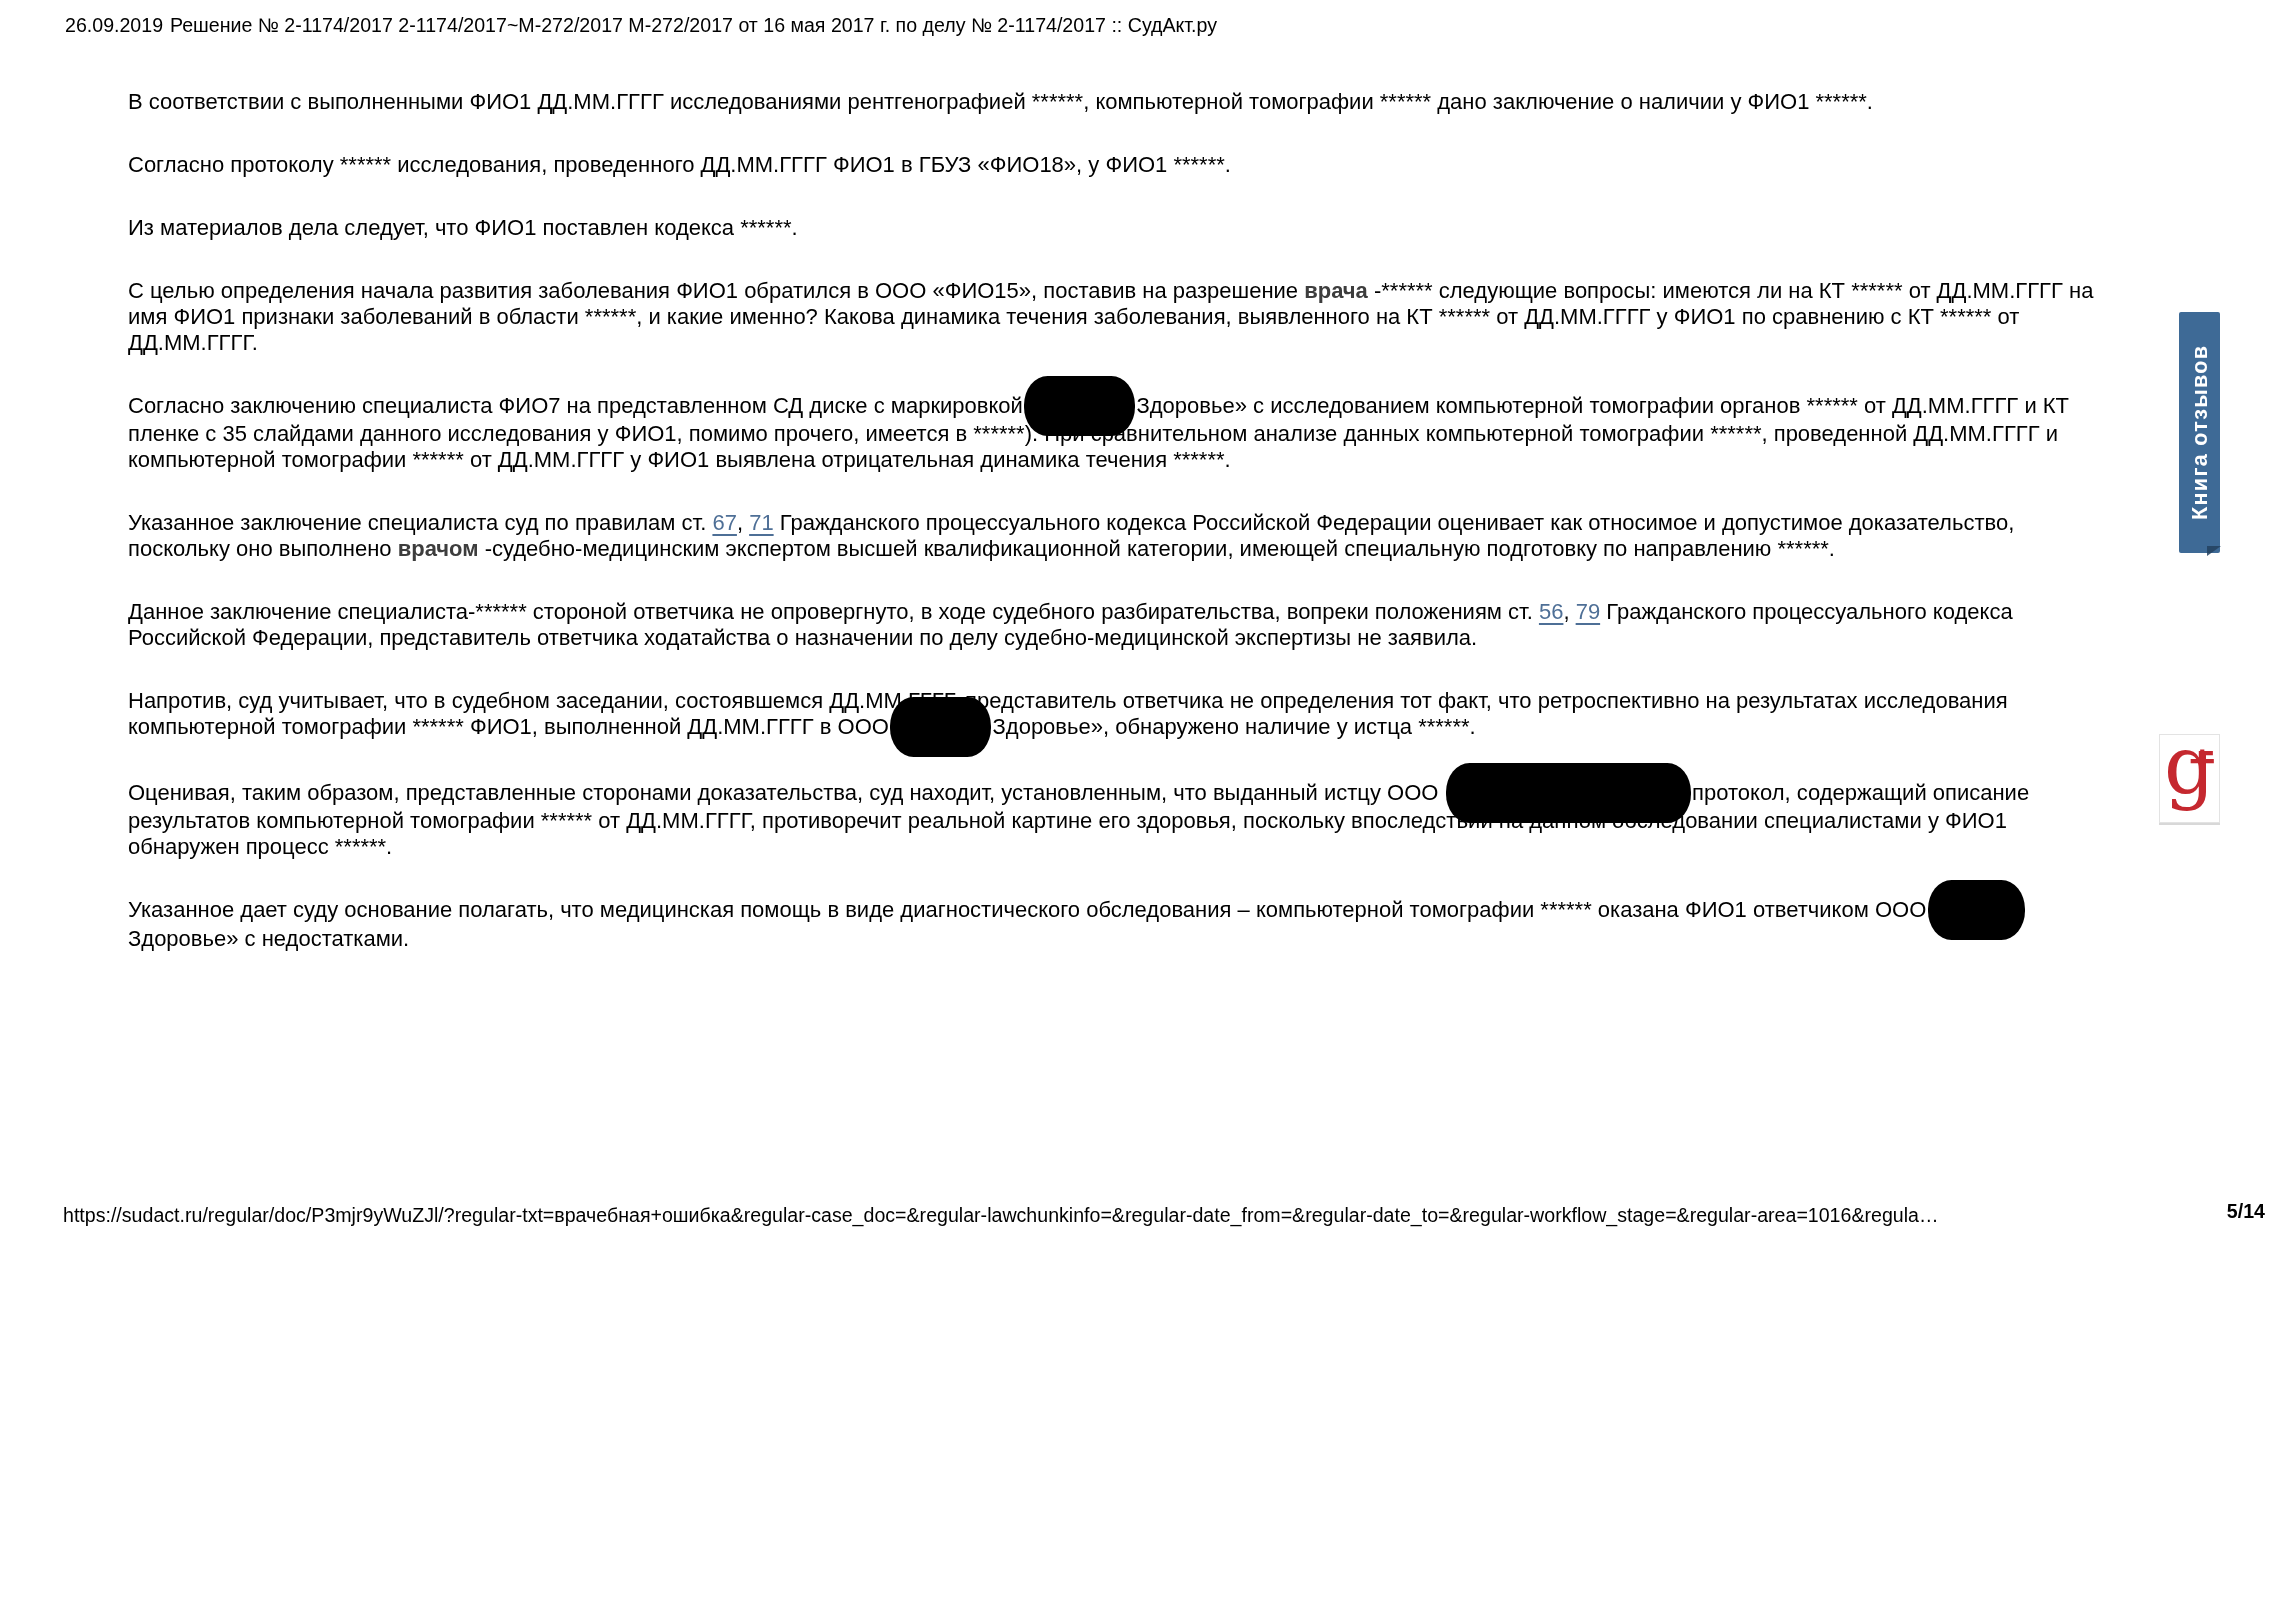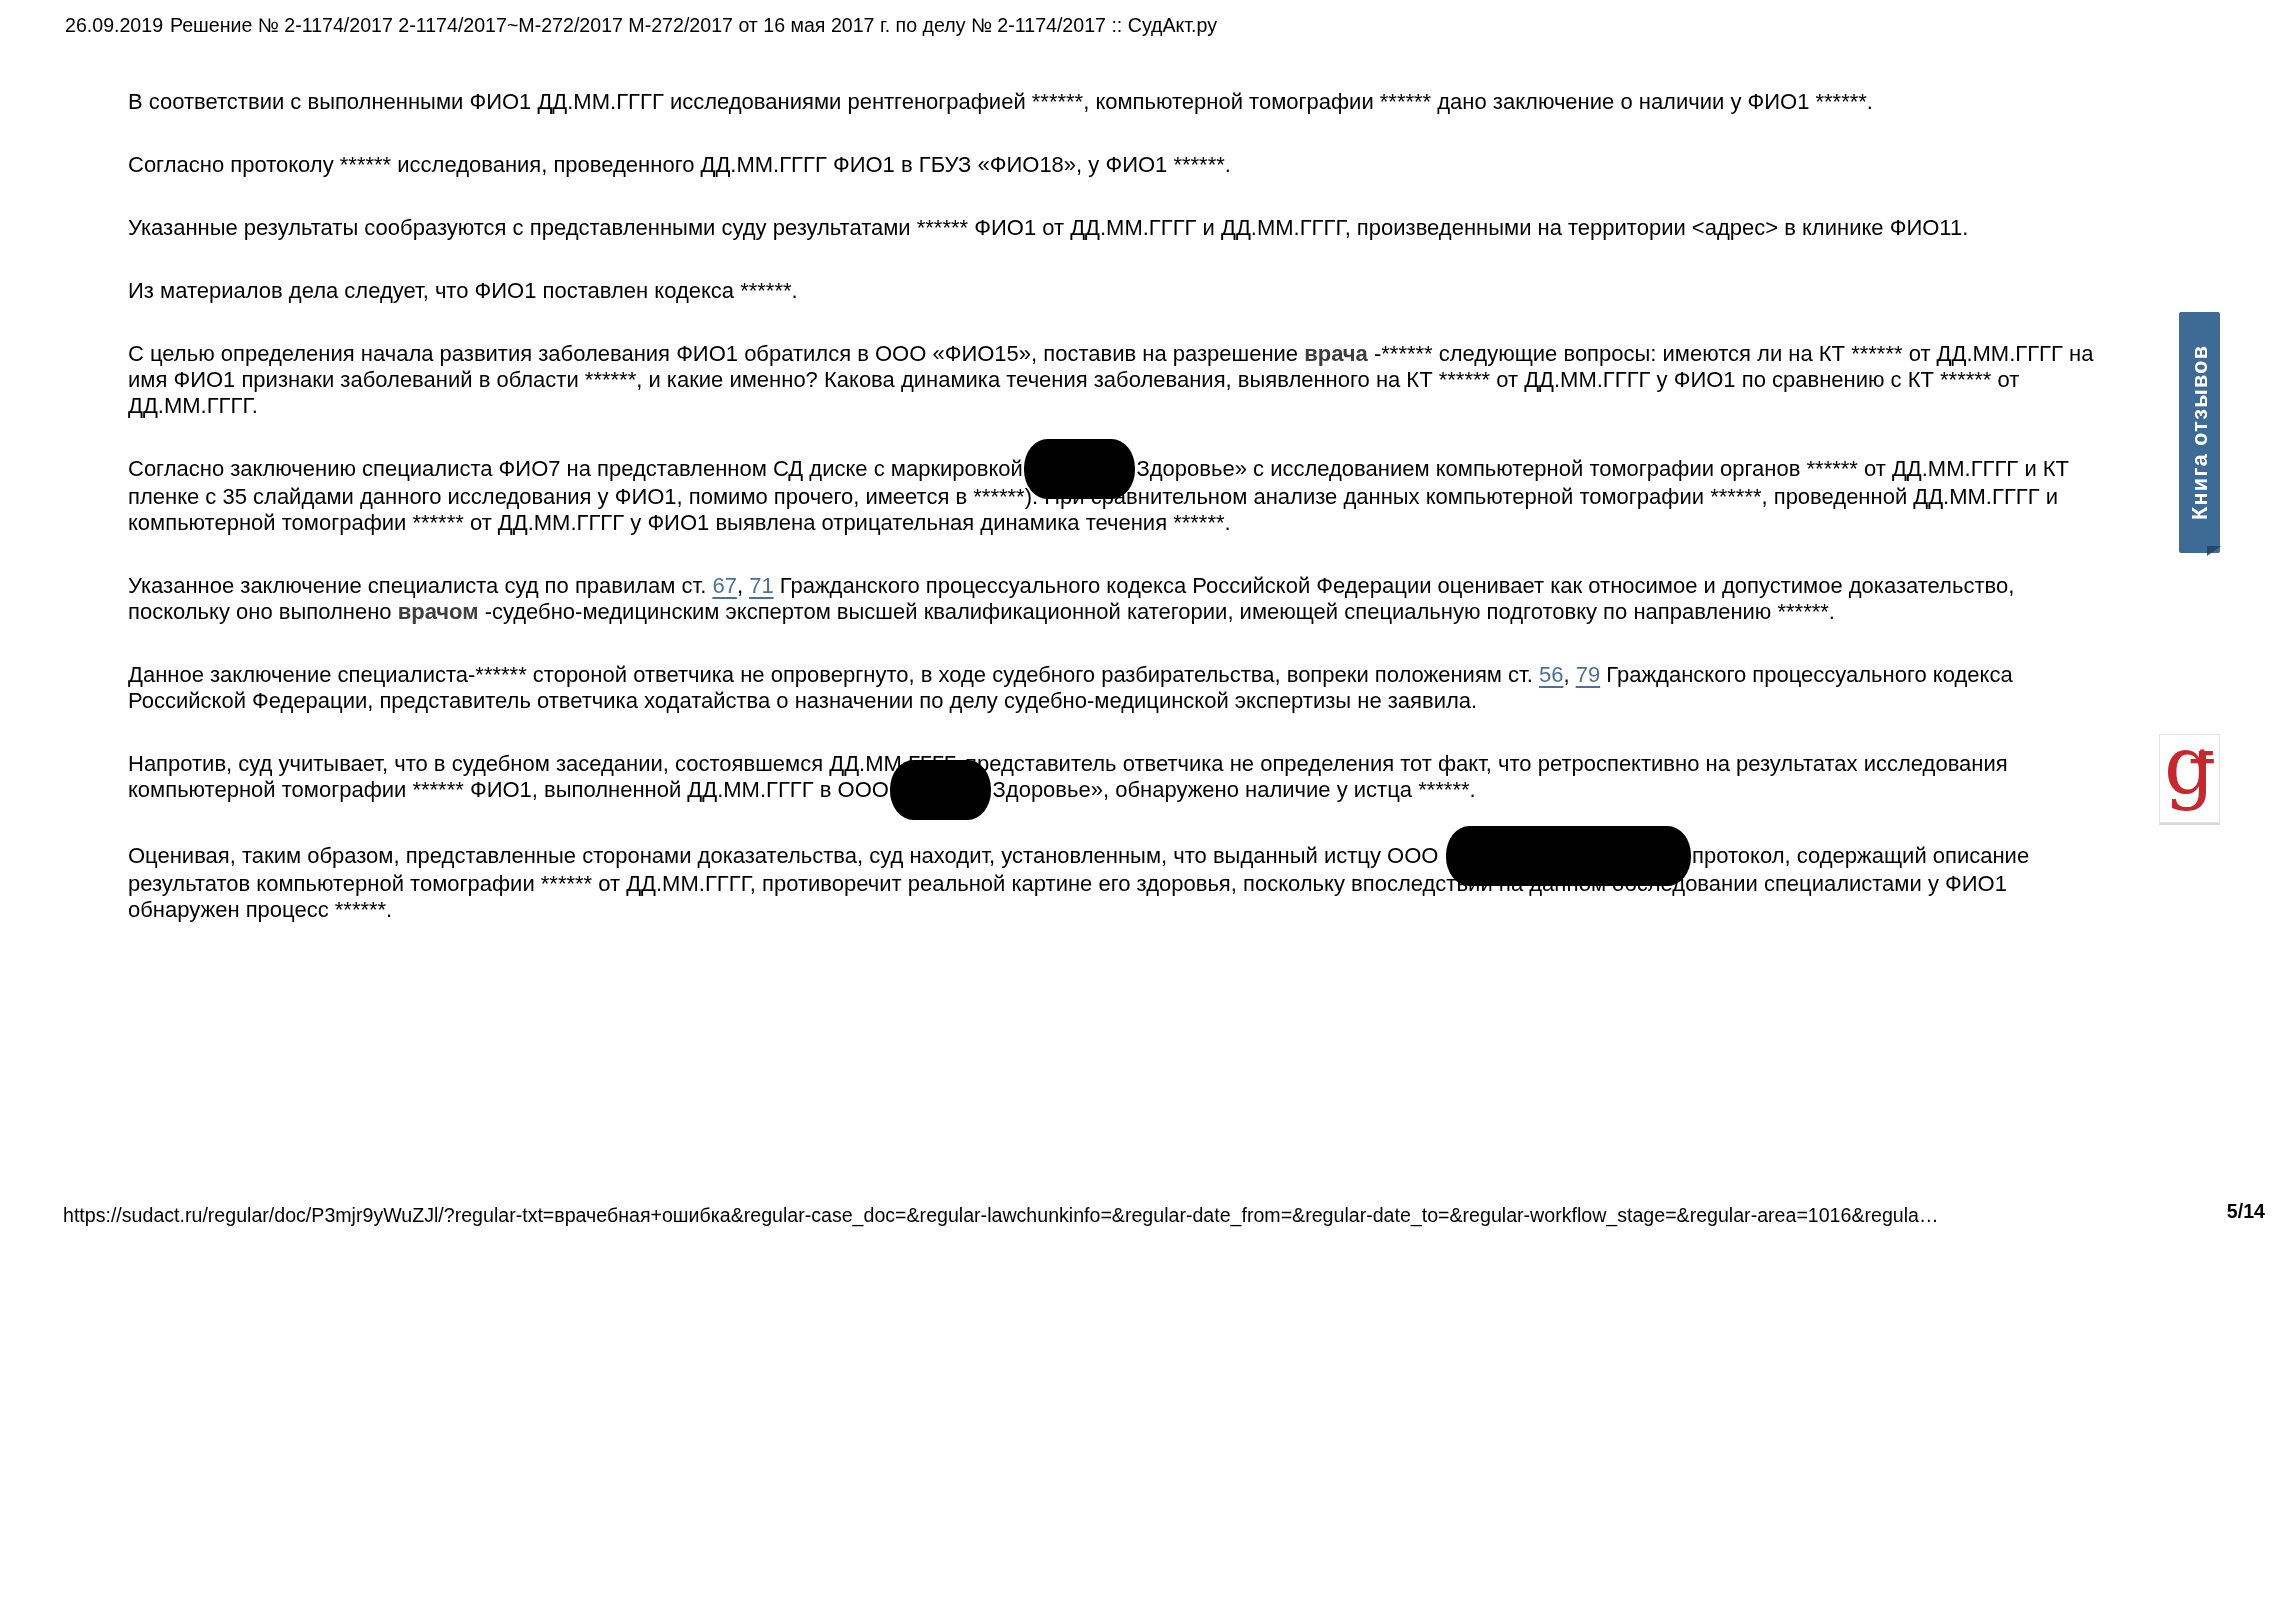--- a/index.html
+++ b/index.html
@@ -94,28 +94,28 @@
 <div class="page" style="--link-color: #4E6F96; --hl-color: #3D3D3D; --banner-bg: #3E6A96; --gplus-red: #C5282F;">
 
   <div class="print-header">
     <span class="print-date">26.09.2019</span>
     <span class="print-title">Решение № 2-1174/2017 2-1174/2017~М-272/2017 М-272/2017 от 16 мая 2017 г. по делу № 2-1174/2017 :: СудАкт.ру</span>
   </div>
 
   <div class="doc">
       <p><span>В соответствии с выполненными ФИО1 ДД.ММ.ГГГГ исследованиями рентгенографией ******, компьютерной томографии ****** дано заключение о наличии у ФИО1 ******.</span></p>
       <p><span>Согласно протоколу ****** исследования, проведенного ДД.ММ.ГГГГ ФИО1 в ГБУЗ «ФИО18», у ФИО1 ******.</span></p>
-      <p><span>Указанные результаты сообразуются с представленными суду результатами ****** ФИО1 от ДД.ММ.ГГГГ и ДД.ММ.ГГГГ, произведенными на территории &lt;адрес&gt; в клинике ФИО11.</span></p>
       <p><span>Из материалов дела следует, что ФИО1 поставлен кодекса ******.</span></p>
       <p><span>С целью определения начала развития заболевания ФИО1 обратился в ООО «ФИО15», поставив на разрешение </span><b class="hl">врача</b><span> -****** следующие вопросы: имеются ли на КТ ****** от ДД.ММ.ГГГГ на имя ФИО1 признаки заболеваний в области ******, и какие именно? Какова динамика течения заболевания, выявленного на КТ ****** от ДД.ММ.ГГГГ у ФИО1 по сравнению с КТ ****** от ДД.ММ.ГГГГ.</span></p>
       <p><span>Согласно заключению специалиста ФИО7 на представленном СД диске с маркировкой</span><span class="redact" style="width: 111px;"></span><span>Здоровье» с исследованием компьютерной томографии органов ****** от ДД.ММ.ГГГГ и КТ пленке с 35 слайдами данного исследования у ФИО1, помимо прочего, имеется в ******). При сравнительном анализе данных компьютерной томографии ******, проведенной ДД.ММ.ГГГГ и компьютерной томографии ****** от ДД.ММ.ГГГГ у ФИО1 выявлена отрицательная динамика течения ******.</span></p>
       <p><span>Указанное заключение специалиста суд по правилам ст. </span><a href="#" class="doclink">67</a><span>, </span><a href="#" class="doclink">71</a><span> Гражданского процессуального кодекса Российской Федерации оценивает как относимое и допустимое доказательство, поскольку оно выполнено </span><b class="hl">врачом</b><span> -судебно-медицинским экспертом высшей квалификационной категории, имеющей специальную подготовку по направлению ******.</span></p>
       <p><span>Данное заключение специалиста-****** стороной ответчика не опровергнуто, в ходе судебного разбирательства, вопреки положениям ст. </span><a href="#" class="doclink">56</a><span>, </span><a href="#" class="doclink">79</a><span> Гражданского процессуального кодекса Российской Федерации, представитель ответчика ходатайства о назначении по делу судебно-медицинской экспертизы не заявила.</span></p>
       <p><span>Напротив, суд учитывает, что в судебном заседании, состоявшемся ДД.ММ.ГГГГ, представитель ответчика не определения тот факт, что ретроспективно на результатах исследования компьютерной томографии ****** ФИО1, выполненной ДД.ММ.ГГГГ в ООО</span><span class="redact" style="width: 101px;"></span><span>Здоровье», обнаружено наличие у истца ******.</span></p>
       <p><span>Оценивая, таким образом, представленные сторонами доказательства, суд находит, установленным, что выданный истцу ООО </span><span class="redact" style="width: 245px;"></span><span>протокол, содержащий описание результатов компьютерной томографии ****** от ДД.ММ.ГГГГ, противоречит реальной картине его здоровья, поскольку впоследствии на данном обследовании специалистами у ФИО1 обнаружен процесс ******.</span></p>
+      <p><span>Указанное дает суду основание полагать, что медицинская помощь в виде диагностического обследования – компьютерной томографии ****** оказана ФИО1 ответчиком ООО</span><span class="redact" style="width: 97px;"></span><span>Здоровье» с недостатками.</span></p>
     </div>
 
   <div class="feedback-banner">
     <span>Книга отзывов</span>
   </div>
 
   <div class="gplus-box">
     <span class="gplus-g">g</span>
     <span class="gplus-plus">+</span>
   </div>

